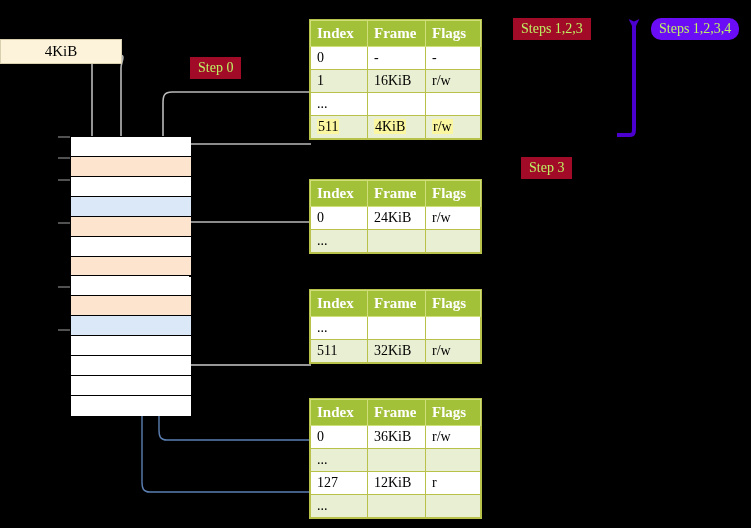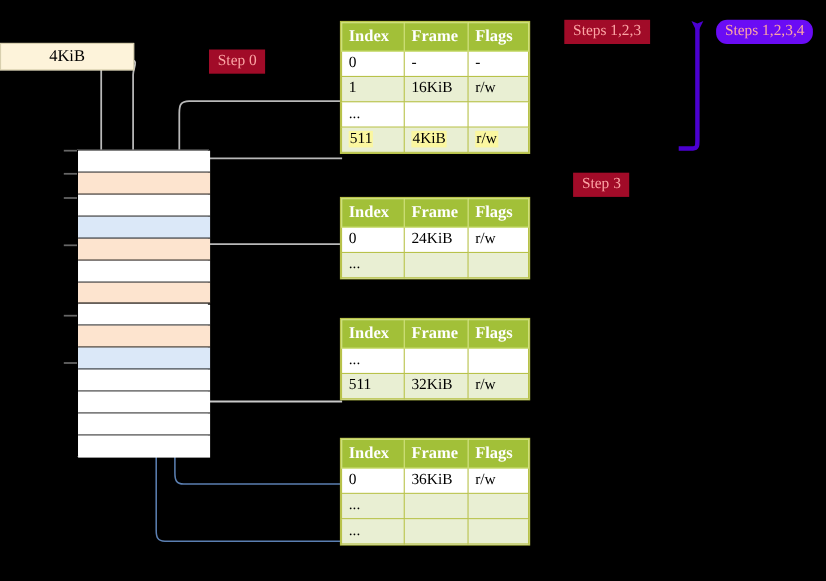--- a/index.html
+++ b/index.html
@@ -4,21 +4,21 @@
 <style>
   html,body{margin:0;padding:0;background:#000;}
   body{width:751px;height:528px;position:relative;overflow:hidden;
        font-family:"Liberation Serif","DejaVu Serif",serif;color:#000;}
 
   .layer{position:absolute;left:0;top:0;width:751px;height:528px;}
   svg.layer{pointer-events:none;}
 
   
   .badge{position:absolute;font-size:14px;line-height:1;padding:4px 8px;
-         color:#fca5a5;white-space:nowrap;font-family:"Liberation Serif",serif;}
+         color:#bef264;white-space:nowrap;font-family:"Liberation Serif",serif;}
   .badge.red{background:#a10b28;}
   .badge.violet{background:#6a0cf5;}
 
   
   .memlabel{position:absolute;background:#fdf3da;border:1px solid #d8cfae;
             text-align:center;font-size:15px;line-height:22px;
             font-family:"Liberation Serif",serif;}
 
   
   #mem{position:absolute;left:70px;top:136px;width:120px;height:279px;
@@ -121,21 +121,21 @@
     <div class="cell peach" style="top: 119.571px; height: 19.9286px;"></div>
     <div class="cell" style="top: 139.5px; height: 19.9286px;"></div>
     <div class="cell peach" style="top: 159.429px; height: 19.9286px;"></div>
     <div class="cell blue" style="top: 179.357px; height: 19.9286px;"></div>
     <div class="cell" style="top: 199.286px; height: 19.9286px;"></div>
     <div class="cell" style="top: 219.214px; height: 19.9286px;"></div>
     <div class="cell" style="top: 239.143px; height: 19.9286px;"></div>
     <div class="cell last" style="top: 259.071px; height: 19.9286px;"></div>
   </div>
 
-<div class="badge red" style="left:190px;top:45px;">
+<div class="badge red" style="left:190px;top:57px;">
   <span>Step 0</span>
 </div>
 <div class="badge red" style="left:513px;top:18px;">
   <span>Steps 1,2,3</span>
 </div>
 <div class="badge violet" style="left:651px;top:18px;border-radius:10px;">
   <span>Steps 1,2,3,4</span>
 </div>
 <div class="badge red" style="left:521px;top:157px;">
   <span>Step 3</span>
@@ -247,20 +247,25 @@
         <tr>
           <td>0</td>
           <td>36KiB</td>
           <td>r/w</td>
         </tr>
         <tr class="alt">
           <td>...</td>
           <td>&nbsp;</td>
           <td>&nbsp;</td>
         </tr>
+        <tr>
+          <td>127</td>
+          <td>12KiB</td>
+          <td>r</td>
+        </tr>
         <tr class="alt">
           <td>...</td>
           <td>&nbsp;</td>
           <td>&nbsp;</td>
         </tr>
       </tbody>
     </table>
   </div>
 
 </body></html>

